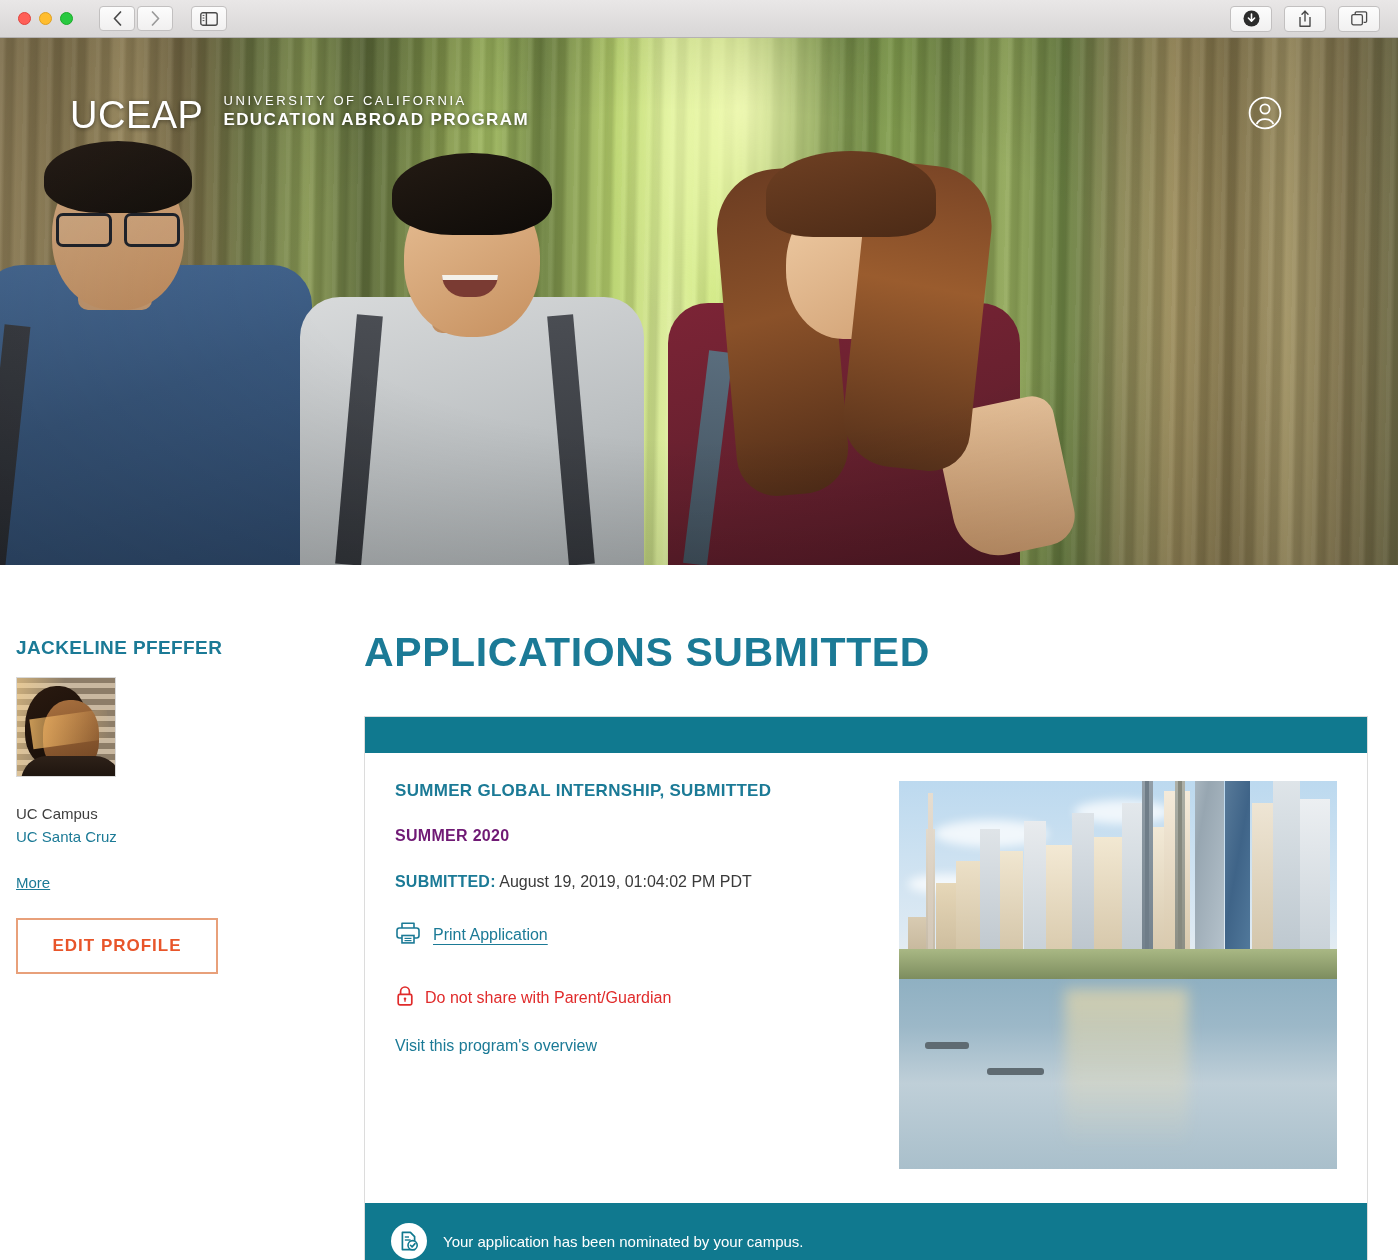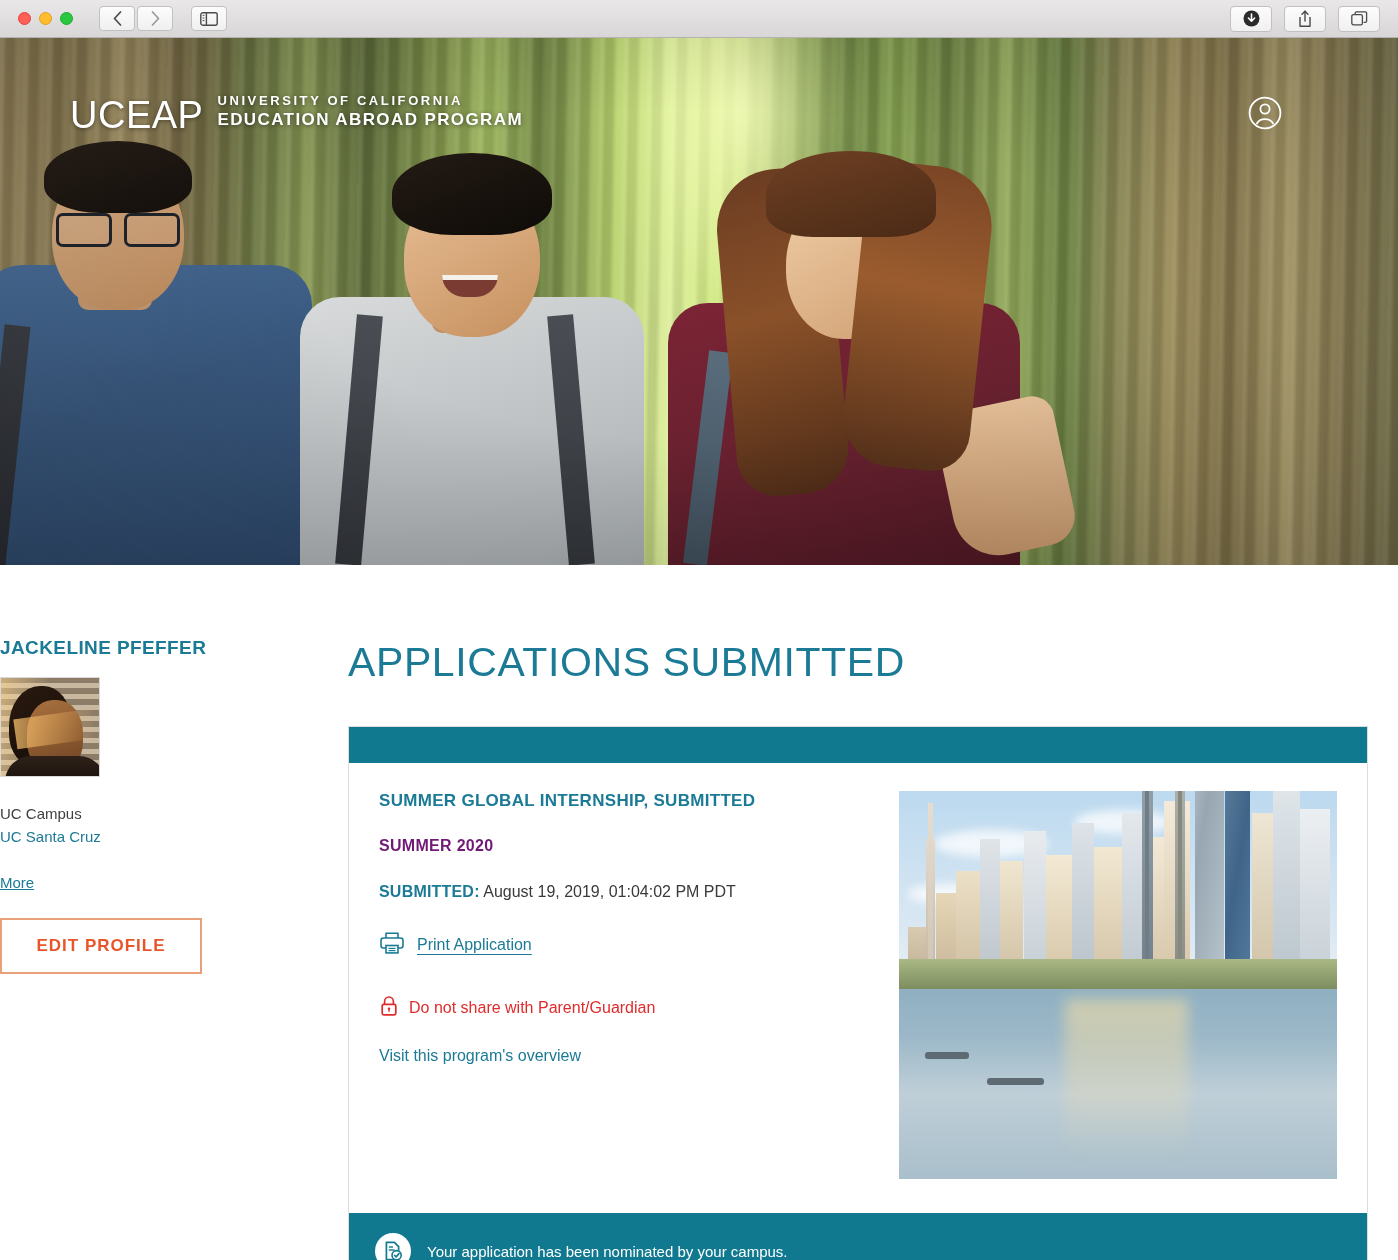--- a/index.html
+++ b/index.html
@@ -154,32 +154,32 @@
     background: linear-gradient(200deg, #e6c29b, #c59468); border-radius: 40px 22px 30px 46px;
     transform: rotate(-12deg); }
 
   
   .site-header {
     position: absolute; left: 0; right: 0; top: 55px;
     display: flex; align-items: center;
     padding: 0 48px 0 70px;
     z-index: 5;
   }
-  .logo { display: flex; align-items: flex-end; gap: 14px; }
+  .logo { display: flex; align-items: flex-end; gap: 20px; }
   .logo-mark {
     color: #ffffff;
     font-size: 38px;
     letter-spacing: 0.5px;
     font-weight: 400;
     line-height: 1;
     text-shadow: 0 1px 4px rgba(0,0,0,0.45);
   }
   .logo-words { padding-bottom: 3px; }
   .logo-line1 {
-    color: #ffffff; font-size: 13px; letter-spacing: 2.6px; font-weight: 700;
+    color: #ffffff; font-size: 13px; letter-spacing: 2.6px; font-weight: 400;
     text-shadow: 0 1px 4px rgba(0,0,0,0.5); line-height: 1.25;
   }
   .logo-line2 {
     color: #ffffff; font-size: 17px; letter-spacing: 1.4px; font-weight: 700;
     text-shadow: 0 1px 4px rgba(0,0,0,0.5); line-height: 1.25;
   }
   .header-spacer { flex: 1; }
   .header-actions { display: flex; align-items: center; gap: 34px; }
   .icon-btn { display:flex; align-items:center; justify-content:center; }
   .hamburger { width: 34px; }
@@ -190,21 +190,21 @@
 
   
   .page {
     position: relative;
     background: #ffffff;
     padding: 58px 0 0 0;
     display: flex;
     height: 695px;
   }
 
-  .sidebar { width: 348px; padding-top: 14px; }
+  .sidebar { width: 348px; padding-top: 14px; margin-left: 16px; }
   .profile-name {
     color: #1b7a96; font-size: 19px; font-weight: 700; letter-spacing: 0.4px;
     margin-bottom: 18px;
   }
   .avatar {
     width: 100px; height: 100px;
     border: 1px solid #d9d9d9;
     background:
       linear-gradient(100deg, rgba(255,214,140,0.55) 0%, rgba(255,214,140,0) 42%),
       repeating-linear-gradient(0deg,
@@ -250,24 +250,24 @@
     font-size: 17px; font-weight: 700; letter-spacing: 1px;
     font-family: "Liberation Sans", sans-serif;
     cursor: pointer;
   }
 
   
   .main { flex: 1; padding-right: 30px; }
   .page-title {
     color: #1b7a96;
     font-size: 41px;
-    font-weight: 400;
+    font-weight: 700;
     letter-spacing: 0.6px;
     margin-bottom: 40px;
-    margin-top: 16px;
+    margin-top: 6px;
   }
 
   .card {
     border: 1px solid #dcdcdc;
     background: #fff;
   }
   .card-topbar { height: 36px; background: #10798f; }
   .card-body { display: flex; padding: 28px 30px 34px 30px; gap: 26px; }
   .card-left { flex: 1; }
   .program-title {

